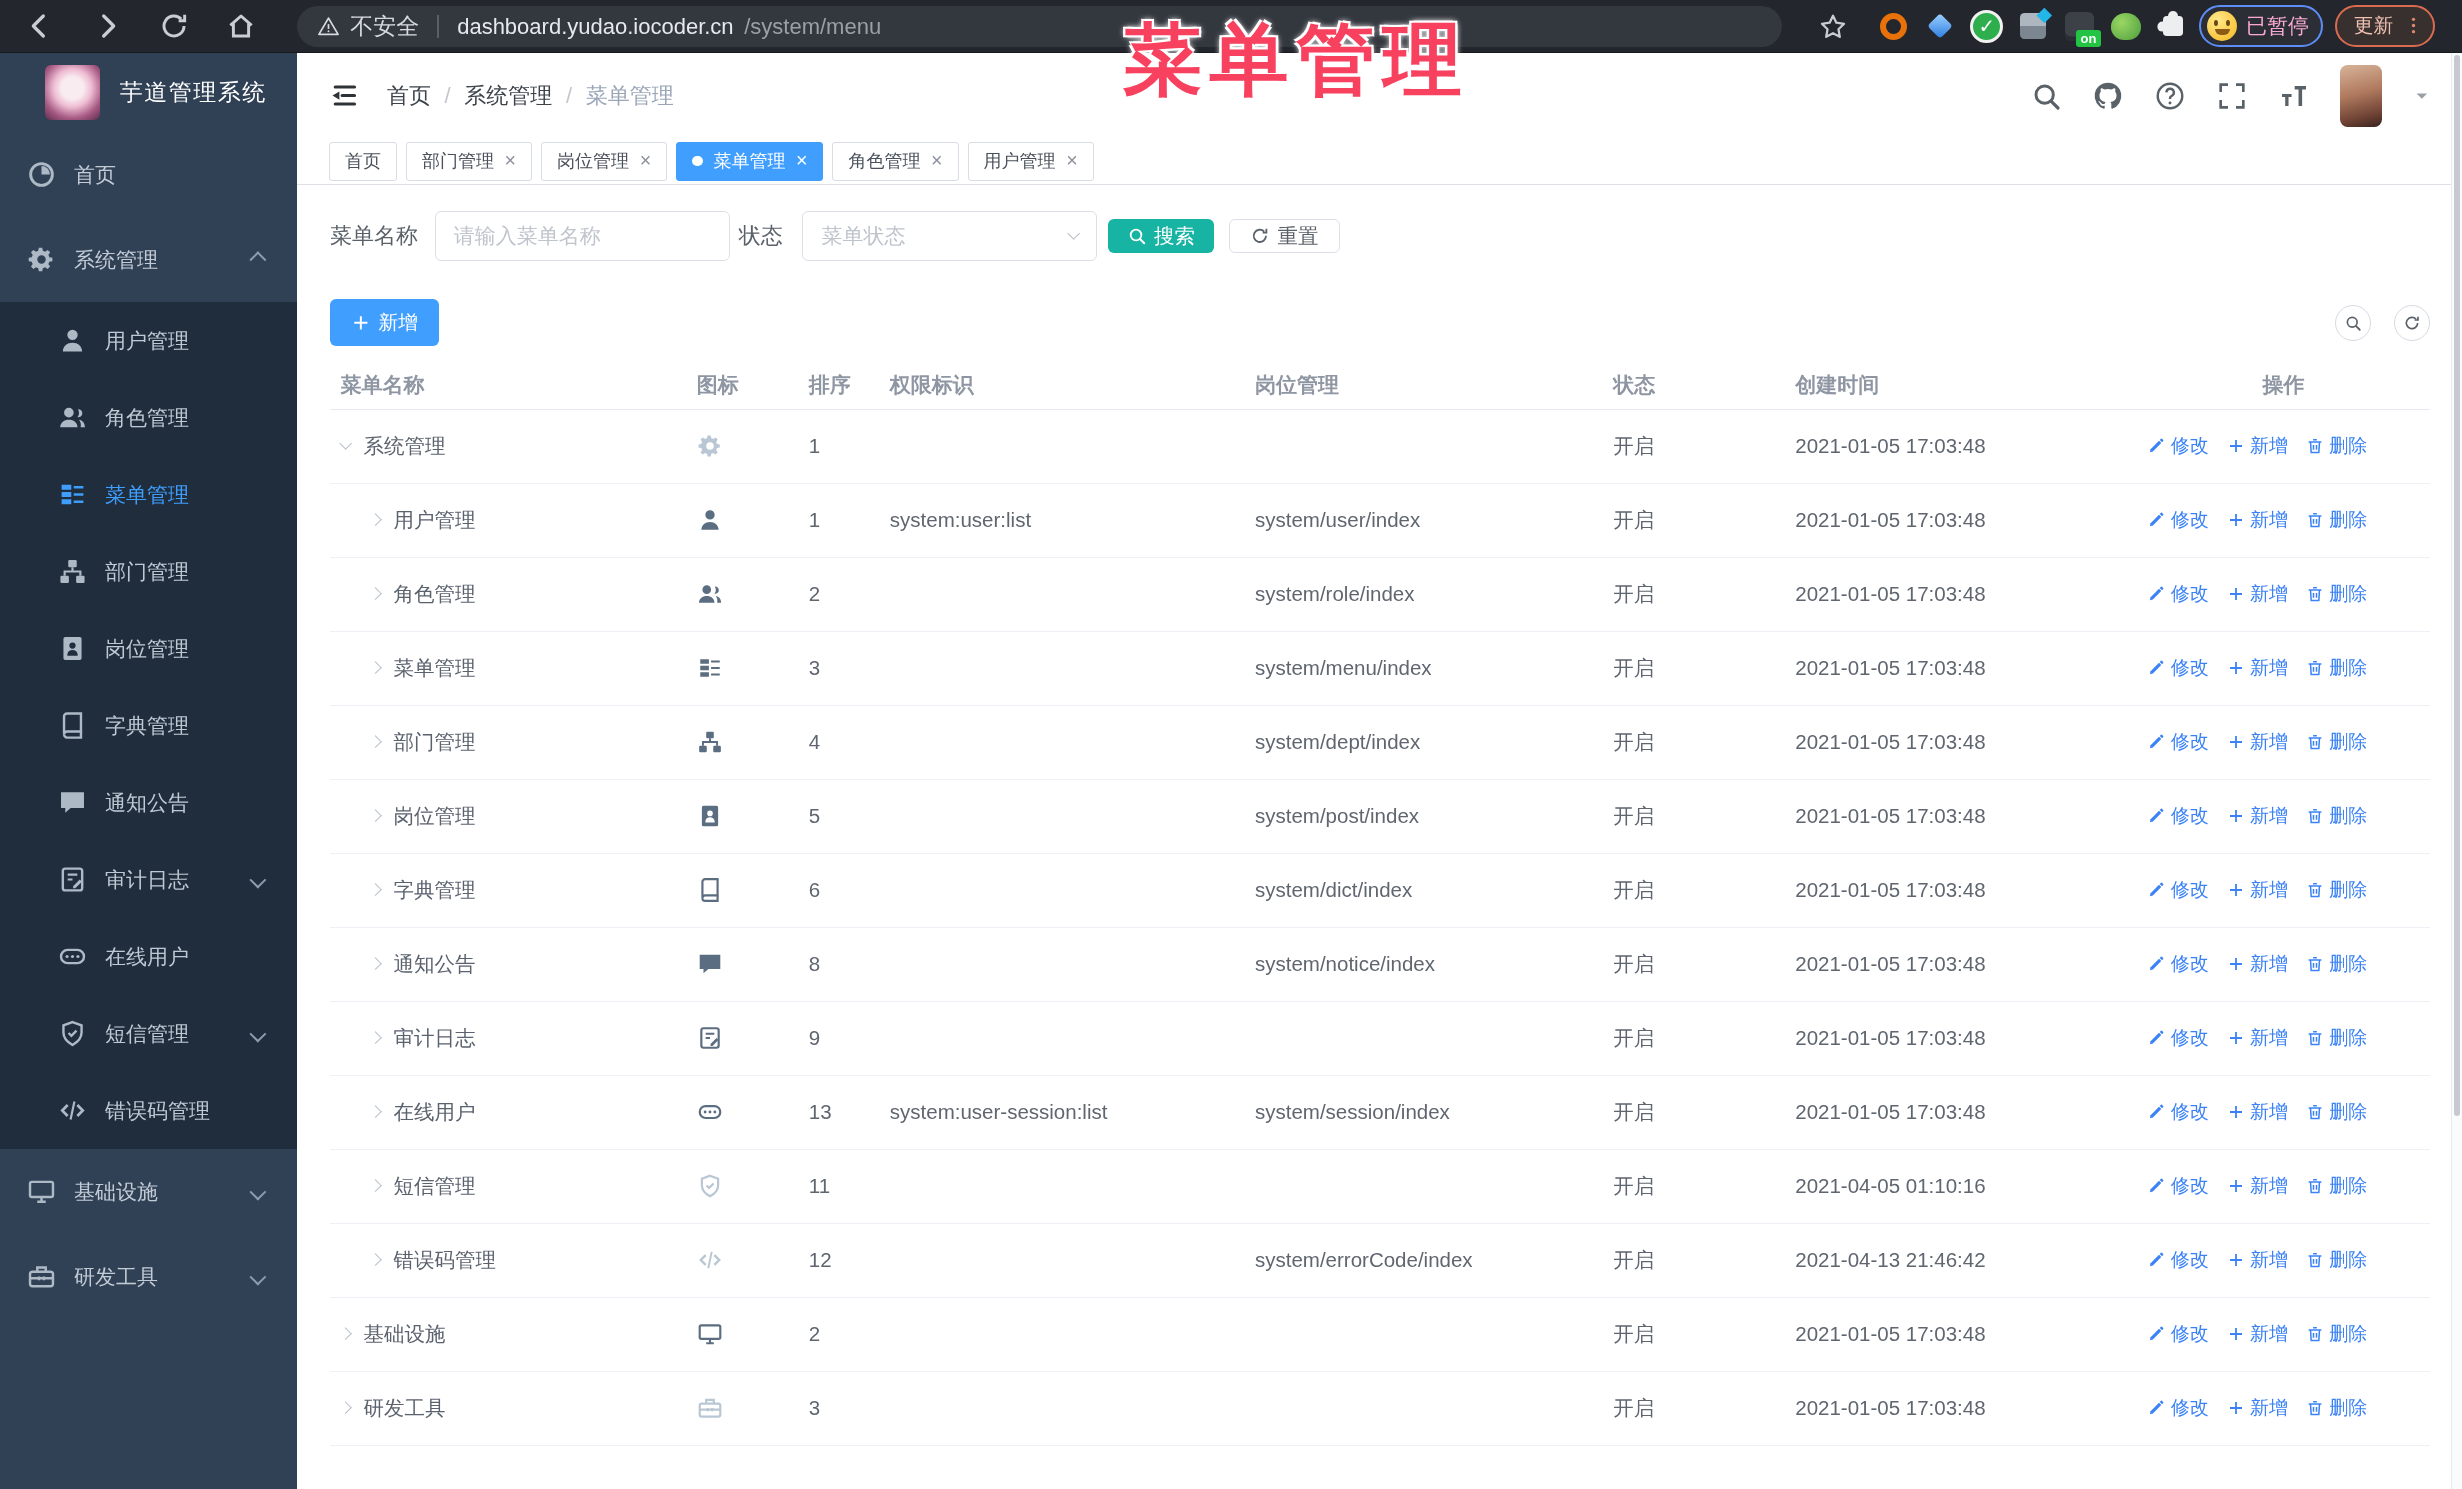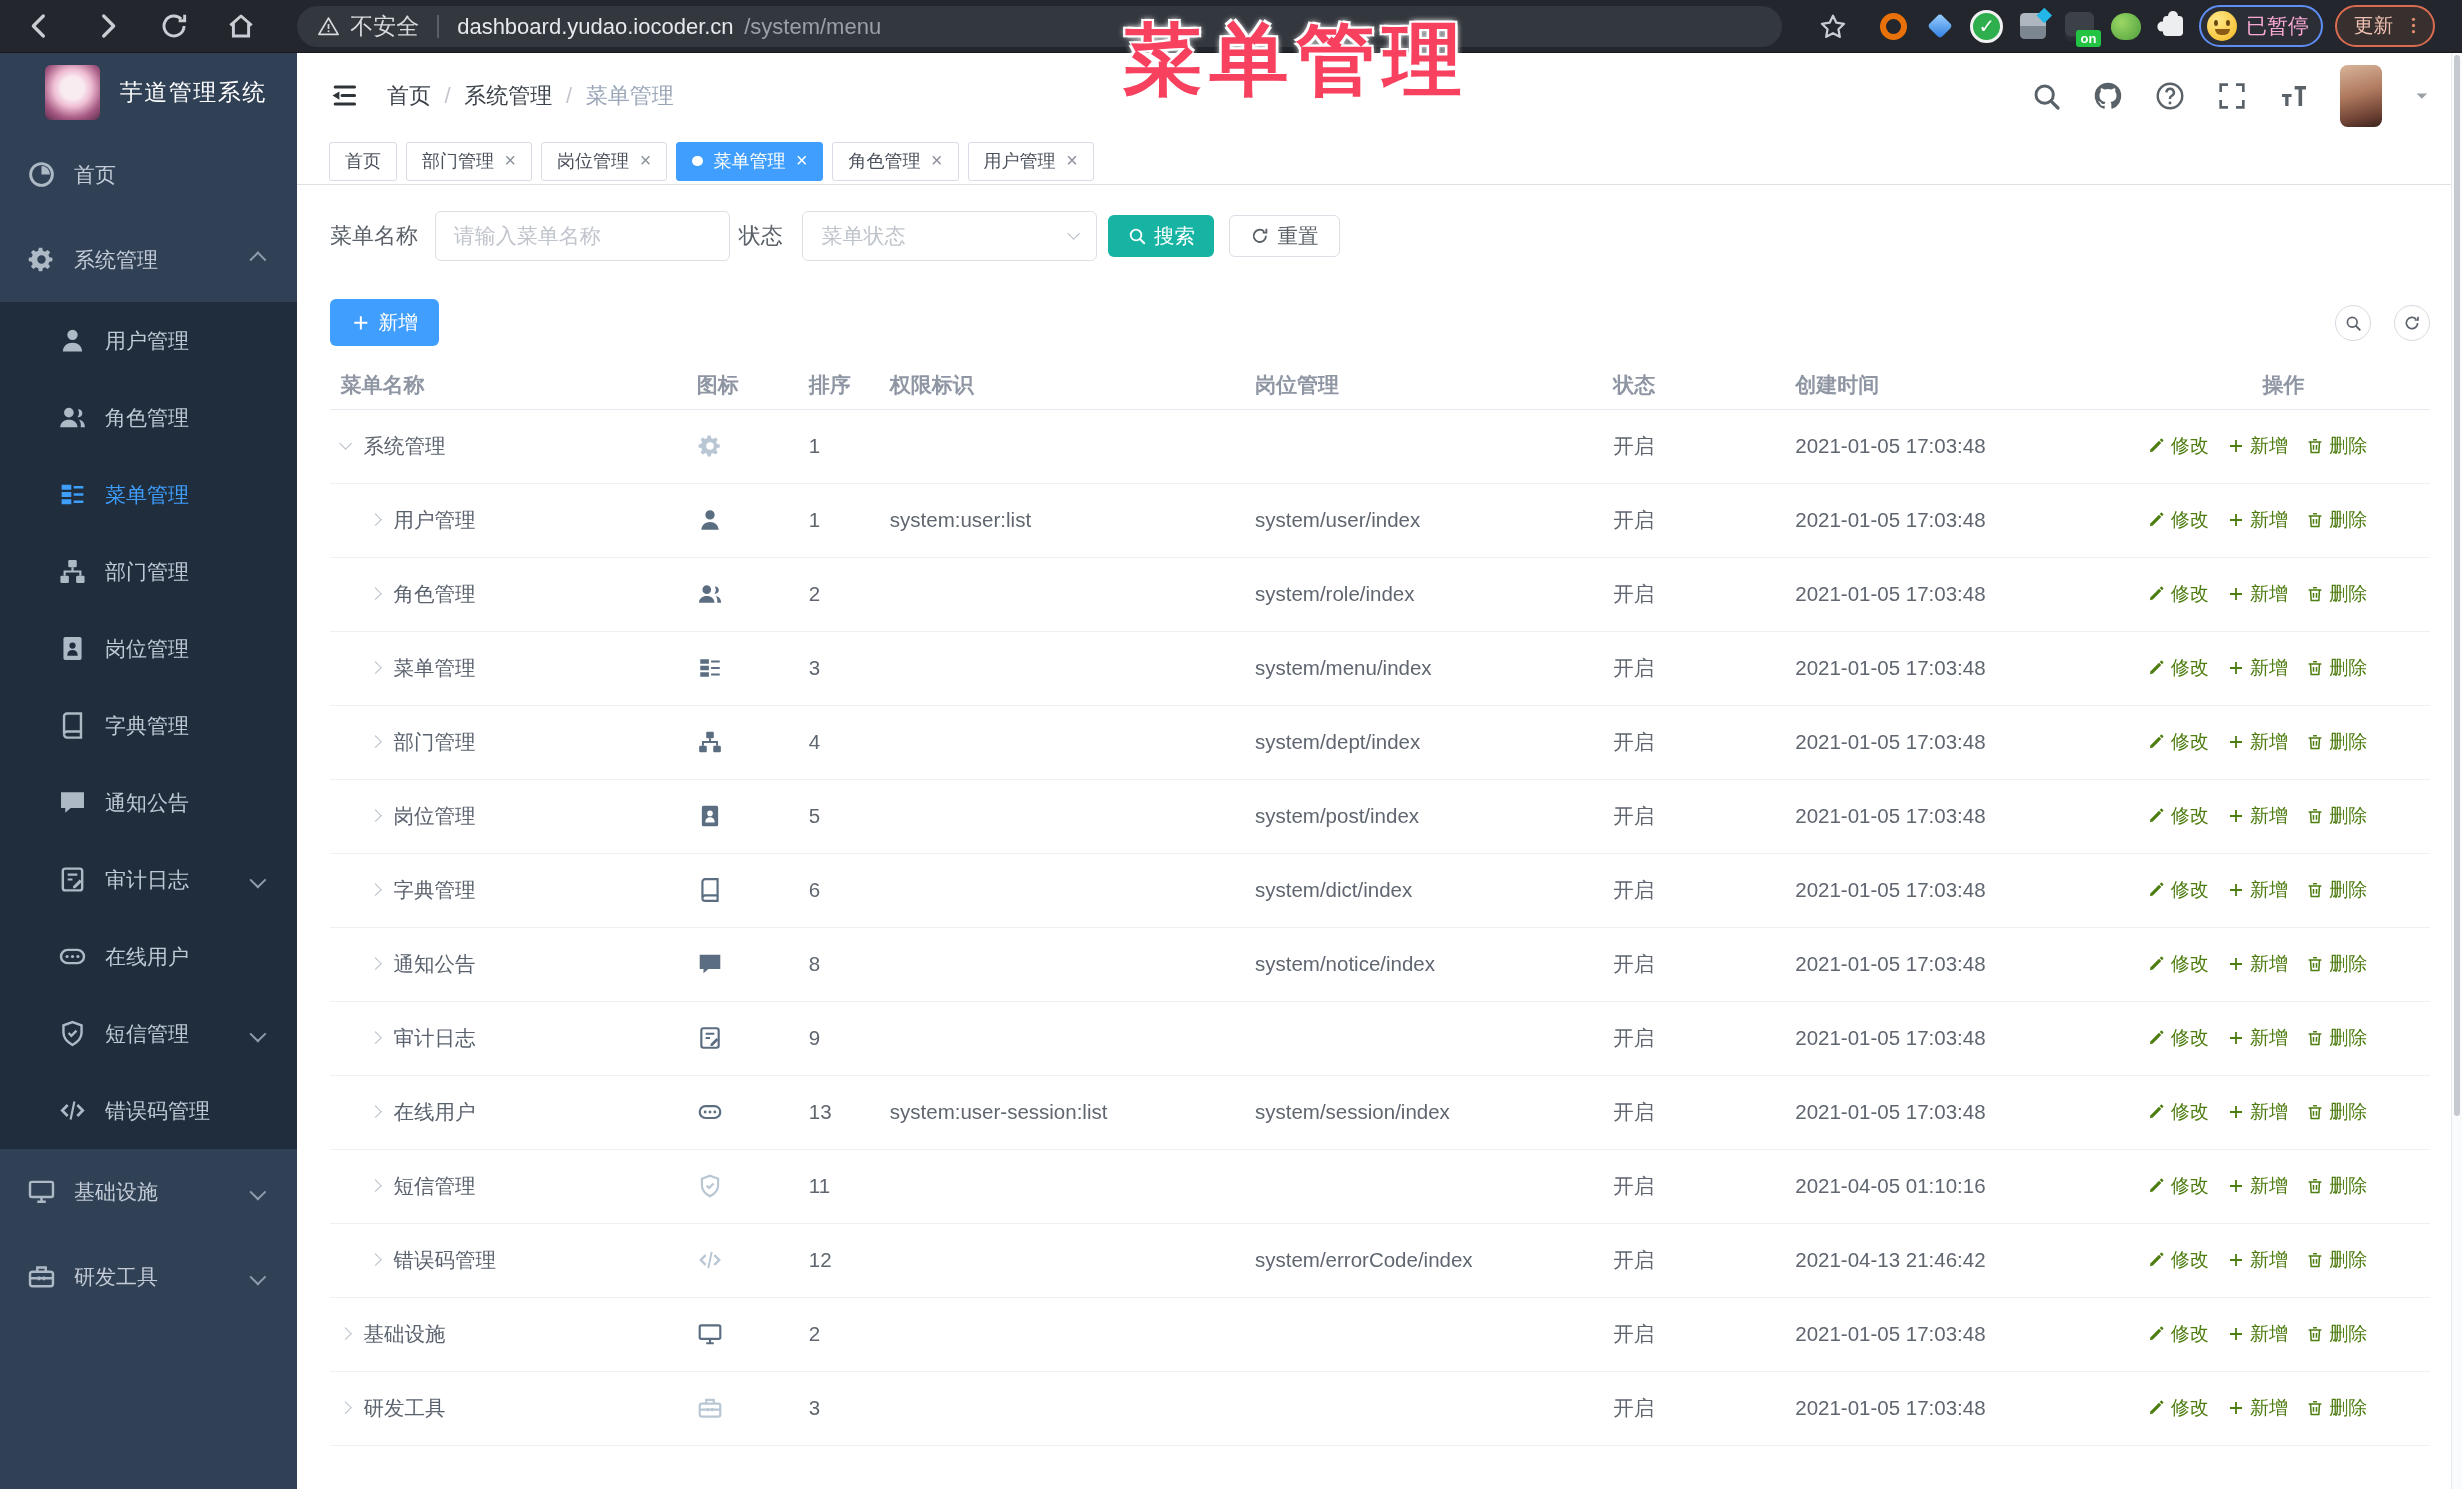--- a/index.html
+++ b/index.html
@@ -89,21 +89,21 @@
 
   .content{padding:26px 32px 0 33px;}
   .filter-row{display:flex;align-items:center;height:50px;}
   .f-label{font-size:22px;color:#5a6169;margin-right:16.7px;white-space:nowrap;}
   .f-label.second{margin-left:9px;margin-right:19.7px;}
   .txt{width:295px;height:50px;border:1.5px solid #dcdfe6;border-radius:6px;box-sizing:border-box;padding:0 18px;font-size:21px;color:#5f6670;outline:none;font-family:inherit;}
   .txt::placeholder{color:#c0c4cc;}
   .select{width:295px;height:50px;border:1.5px solid #dcdfe6;border-radius:6px;box-sizing:border-box;display:flex;align-items:center;justify-content:space-between;padding:0 18px;cursor:pointer;background:#fff;}
   .select .ph{font-size:21px;color:#bfc4cc;}
   .select .chev{border-color:#b8bdc6;width:8.3px;height:8.3px;border-width:1.9px;margin-top:-4.5px;}
-  .btn{display:inline-flex;align-items:center;justify-content:center;height:42px;border-radius:6px;font-size:20.5px;cursor:pointer;font-family:inherit;}
+  .btn{display:inline-flex;align-items:center;justify-content:center;height:34px;border-radius:6px;font-size:20.5px;cursor:pointer;font-family:inherit;}
   .btn svg{width:19.7px;height:19.7px;margin-right:7.6px;}
   .btn.teal{background:#17b3a3;color:#fff;border:none;width:106px;margin-left:10.6px;}
   .btn.plain{background:#fff;border:1.5px solid #dcdfe6;color:#5a6169;width:111px;margin-left:15px;box-sizing:border-box;}
 
   .toolbar-row{display:flex;justify-content:space-between;align-items:center;margin-top:38px;}
   .add-btn{background:#409eff;color:#fff;border:none;height:47px;width:109px;border-radius:6px;font-size:19.7px;display:inline-flex;align-items:center;justify-content:center;cursor:pointer;font-family:inherit;}
   .add-btn svg{width:19.7px;height:19.7px;margin-right:7.6px;}
   .tool-right{display:flex;gap:23px;}
   .cbtn{width:36px;height:36px;border:1.5px solid #d6dae1;border-radius:50%;display:flex;align-items:center;justify-content:center;color:#5a6169;background:#fff;cursor:pointer;box-sizing:border-box;}
   .cbtn svg{width:18px;height:18px;}
@@ -111,21 +111,21 @@
   table{width:100%;border-collapse:collapse;table-layout:fixed;margin-top:16px;}
   th{font-size:21px;color:#8f96a3;font-weight:700;text-align:left;height:47px;border-bottom:1.5px solid #e6eaf0;padding:0 10.6px;box-sizing:border-box;white-space:nowrap;}
   th.center{text-align:center;}
   td{height:74px;font-size:20.5px;color:#5f6670;border-bottom:1.5px solid #edf0f5;padding:0 10.6px;box-sizing:border-box;overflow:hidden;white-space:nowrap;}
   .tree{display:flex;align-items:center;gap:13.6px;color:#5a626e;}
   td.lvl1 .tree{padding-left:30px;}
   .tchev{display:inline-block;width:8.3px;height:8.3px;border-right:1.9px solid #b6bfca;border-bottom:1.9px solid #b6bfca;transform:rotate(-45deg);flex:0 0 auto;cursor:pointer;}
   .tchev.open{transform:rotate(45deg);margin-top:-4.5px;}
   td.icon-td svg{width:26px;height:26px;color:#5b6d80;}
   td.icon-td svg.muted{color:#b9c6d3;}
-  .op{color:#4d7c0f;font-size:19px;display:inline-flex;align-items:center;gap:5.3px;margin-right:18px;text-decoration:none;cursor:pointer;}
+  .op{color:#3b82f6;font-size:19px;display:inline-flex;align-items:center;gap:5.3px;margin-right:18px;text-decoration:none;cursor:pointer;}
   .op svg{width:18px;height:18px;}
 
   .win-scroll{position:absolute;top:0;right:0;bottom:0;width:10.6px;background:#fafbfc;border-left:1.5px solid #e8ebee;box-sizing:border-box;}
   .win-scroll .thumb{position:absolute;top:1.5px;left:1.5px;width:6px;height:1061px;border-radius:3.8px;background:#c6cad0;cursor:pointer;}
 </style>
 </head>
 <body>
 
 <svg id="symdefs" xmlns="http://www.w3.org/2000/svg">
   <defs>

